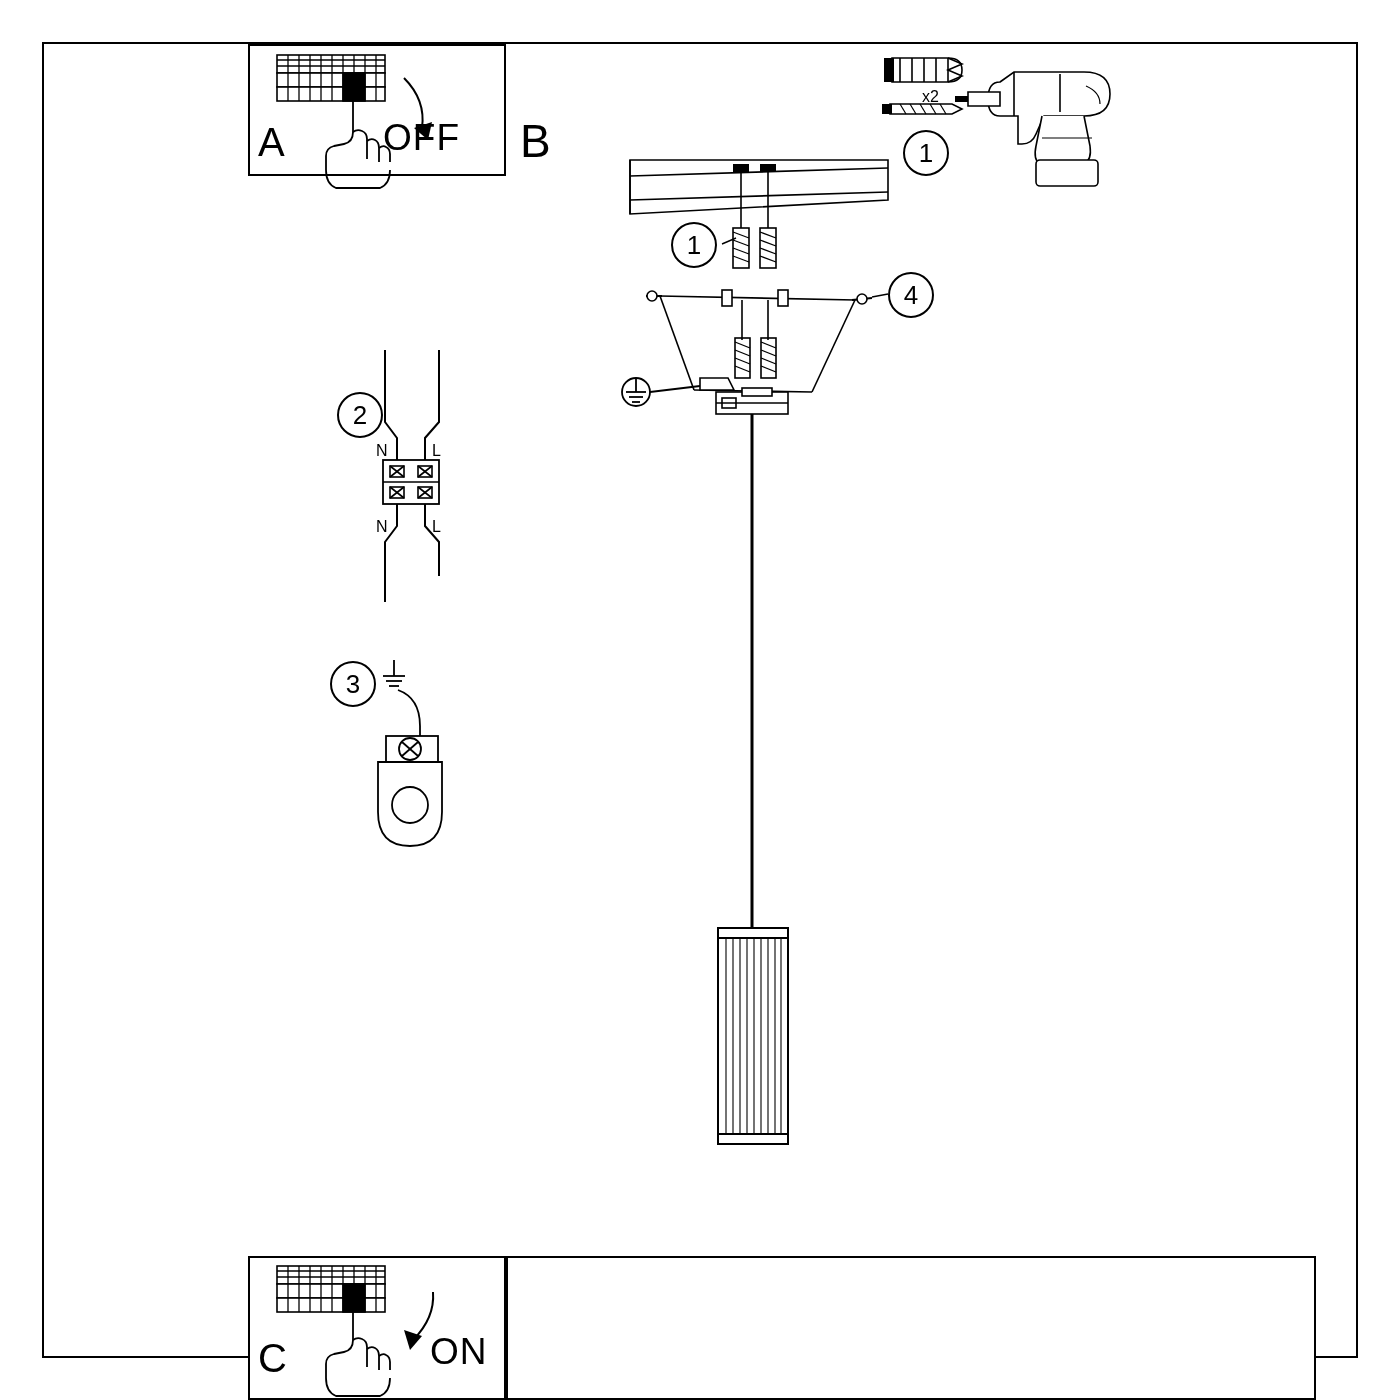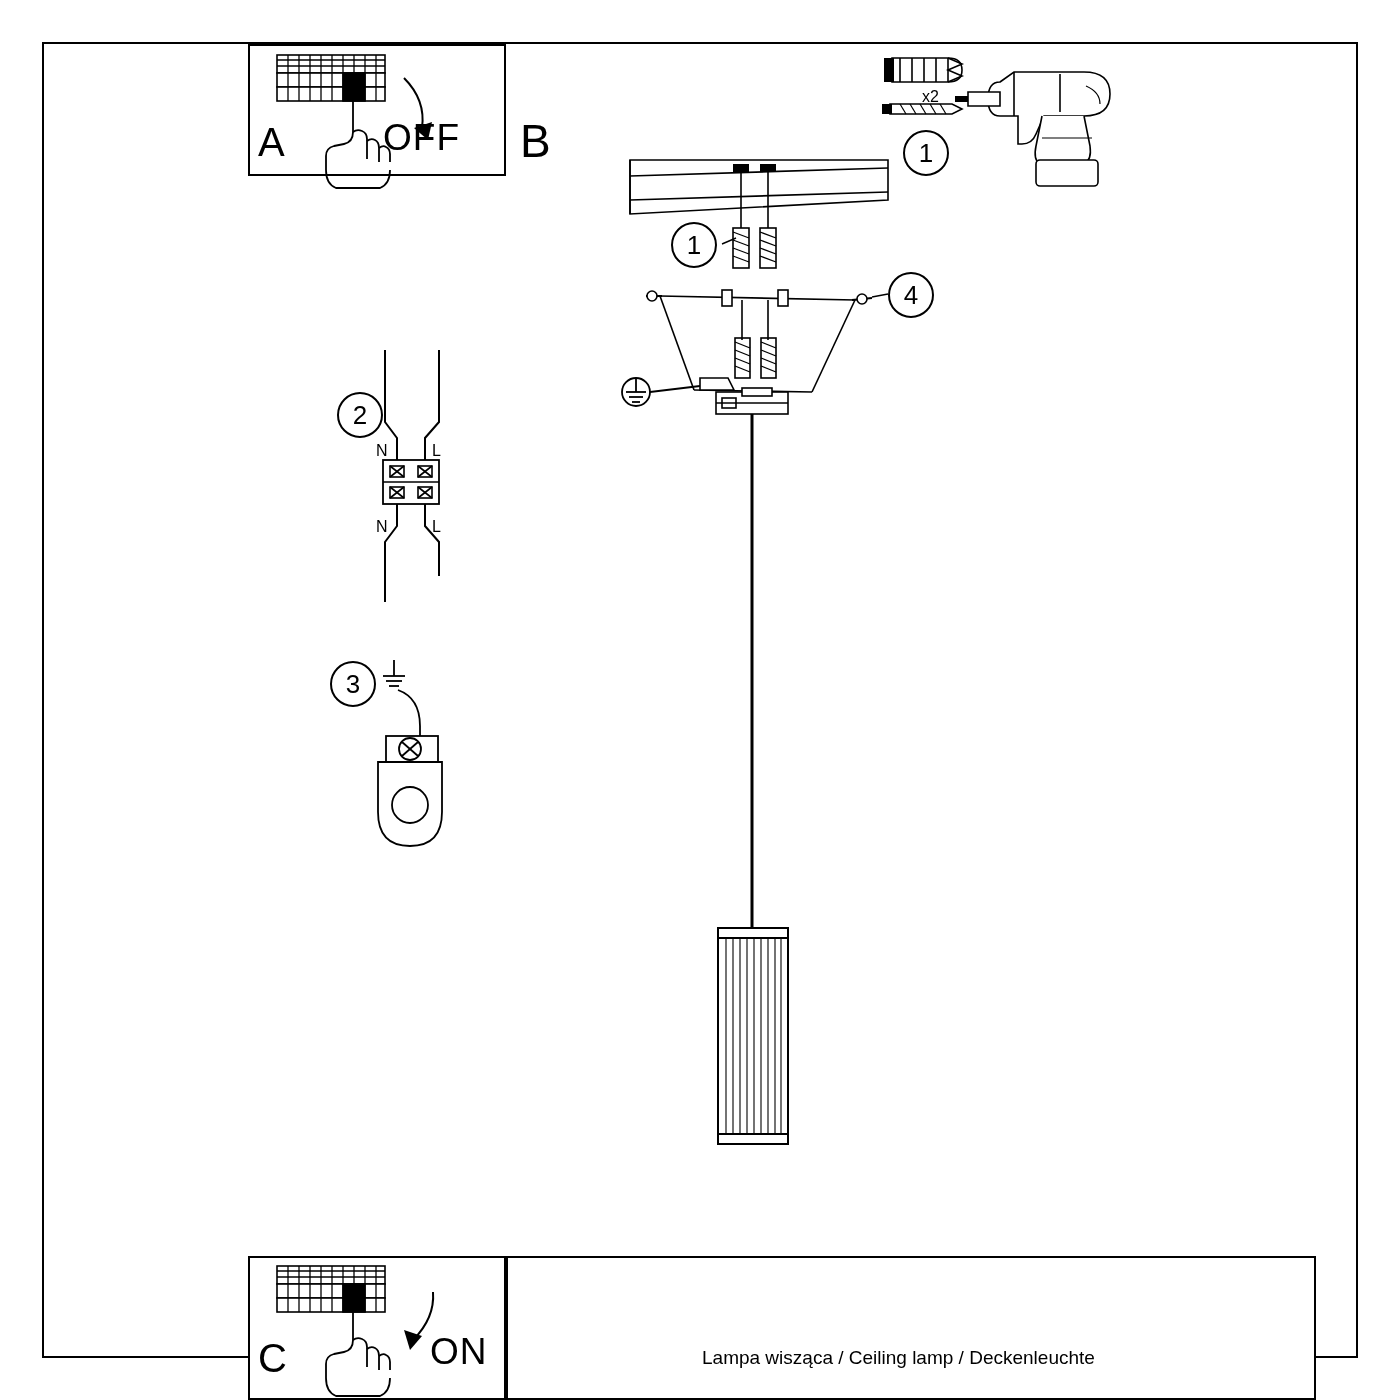--- a/index.html
+++ b/index.html
@@ -355,15 +355,14 @@
         <path d="M326 1378 q0 14 10 18 l44 0 q10 -4 10 -18"></path>
       </g>
       <g stroke-width="2">
         <path d="M413 1340 q22 -22 20 -48" fill="none"></path>
         <polygon points="404,1330 422,1336 410,1350" fill="#000" stroke="none"></polygon>
       </g>
     </g>
   </svg>
 
   <div class="box panelBottom"></div>
-  <div class="footer-text" style="left:702px; top:1343px;">Lampa wisząca / Ceiling lamp / Deckenleuchte</div>
 
 </div>
 
 </body></html>

